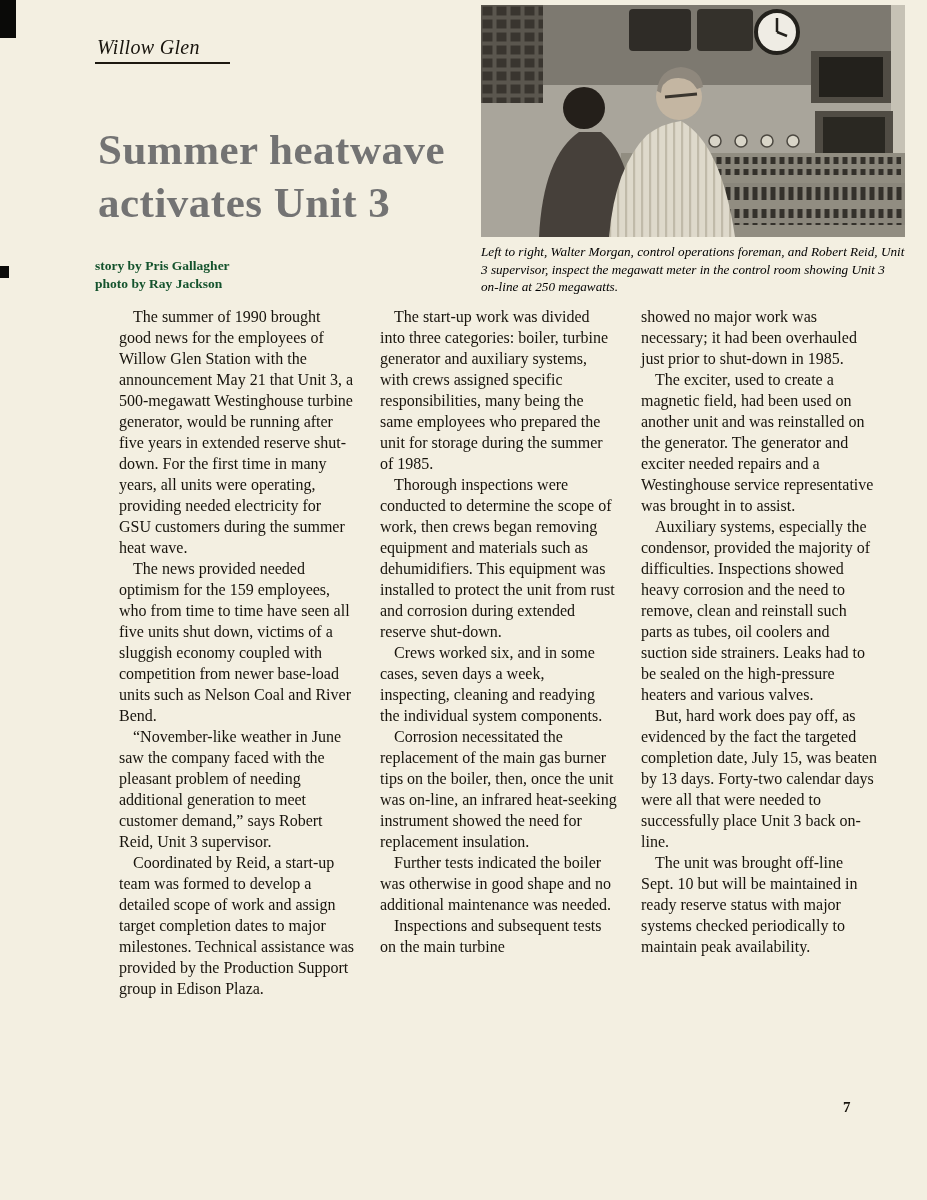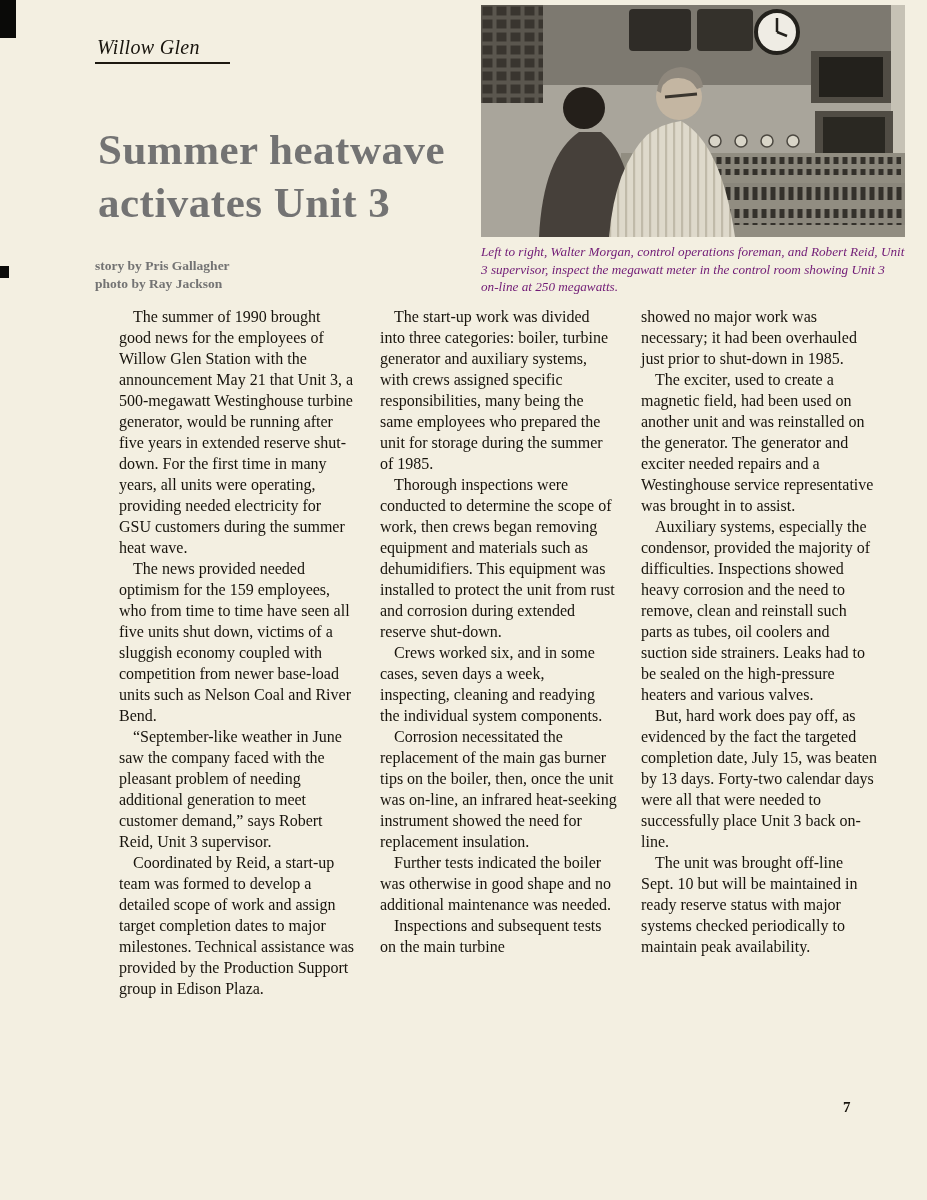--- a/index.html
+++ b/index.html
@@ -25,26 +25,26 @@
   .headline span{display:block;}
 
   .photo-frame{
     position:absolute;left:481px;top:5px;width:424px;height:232px;
     background:#a9a59b;box-shadow:0 0 0 1px #8f8b80 inset;
   }
   .photo-frame svg{display:block;width:100%;height:100%;}
 
   .caption{
     position:absolute;left:481px;top:243px;width:424px;
-    font-style:italic;font-size:13.2px;line-height:1.34;color:#701a75;
+    font-style:italic;font-size:13.2px;line-height:1.34;color:#000000;
   }
 
   .byline{
     position:absolute;left:95px;top:257px;
-    font-weight:bold;font-size:13.5px;line-height:1.3;color:#737373;
+    font-weight:bold;font-size:13.5px;line-height:1.3;color:#14532d;
   }
   .byline span{display:block;}
 
   .columns{position:absolute;left:95px;top:306px;display:flex;gap:24px;margin-left:24px;}
   .col{width:237px;font-size:16px;line-height:21px;}
   .col p{margin:0;text-indent:14px;}
   .col.cont p:first-child{text-indent:0;}
 
   .page-number{
     position:absolute;left:843px;top:1099px;
@@ -134,21 +134,21 @@
 
   <div class="byline">
     <span>story by Pris Gallagher</span>
     <span>photo by Ray Jackson</span>
   </div>
 
   <div class="columns">
     <div class="col">
         <p>The summer of 1990 brought good news for the employees of Willow Glen Station with the announcement May 21 that Unit 3, a 500-megawatt Westinghouse turbine generator, would be running after five years in extended reserve shut-down. For the first time in many years, all units were operating, providing needed electricity for GSU customers during the summer heat wave.</p>
         <p>The news provided needed optimism for the 159 employees, who from time to time have seen all five units shut down, victims of a sluggish economy coupled with competition from newer base-load units such as Nelson Coal and River Bend.</p>
-        <p>“September-like weather in June saw the company faced with the pleasant problem of needing additional generation to meet customer demand,” says Robert Reid, Unit 3 supervisor.</p>
+        <p>“November-like weather in June saw the company faced with the pleasant problem of needing additional generation to meet customer demand,” says Robert Reid, Unit 3 supervisor.</p>
         <p>Coordinated by Reid, a start-up team was formed to develop a detailed scope of work and assign target completion dates to major milestones. Technical assistance was provided by the Production Support group in Edison Plaza.</p>
       </div>
     <div class="col">
         <p>The start-up work was divided into three categories: boiler, turbine generator and auxiliary systems, with crews assigned specific responsibilities, many being the same employees who prepared the unit for storage during the summer of 1985.</p>
         <p>Thorough inspections were conducted to determine the scope of work, then crews began removing equipment and materials such as dehumidifiers. This equipment was installed to protect the unit from rust and corrosion during extended reserve shut-down.</p>
         <p>Crews worked six, and in some cases, seven days a week, inspecting, cleaning and readying the individual system components.</p>
         <p>Corrosion necessitated the replacement of the main gas burner tips on the boiler, then, once the unit was on-line, an infrared heat-seeking instrument showed the need for replacement insulation.</p>
         <p>Further tests indicated the boiler was otherwise in good shape and no additional maintenance was needed.</p>
         <p>Inspections and subsequent tests on the main turbine</p>
       </div>

